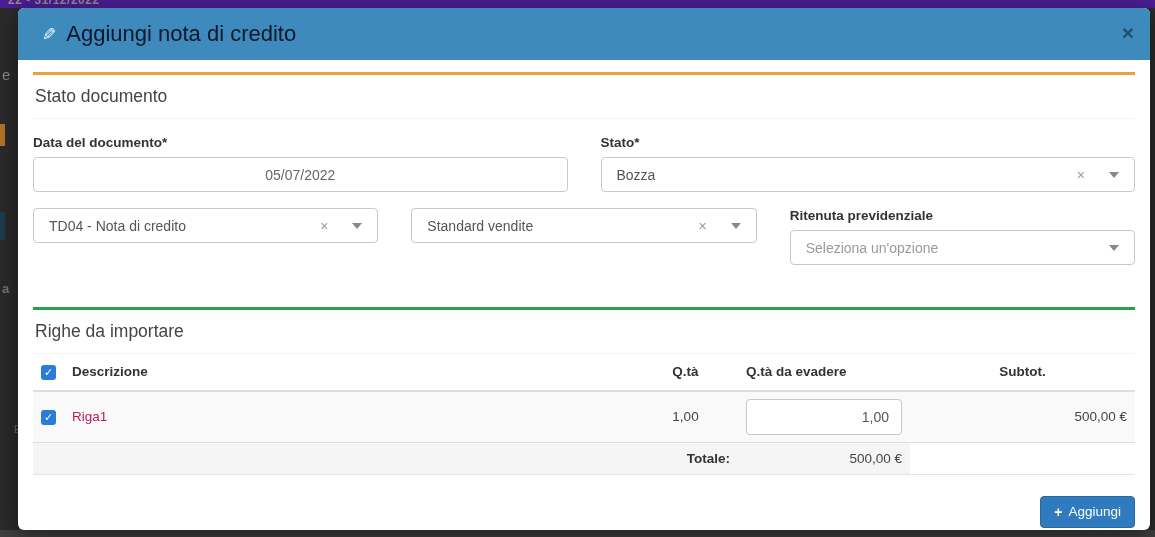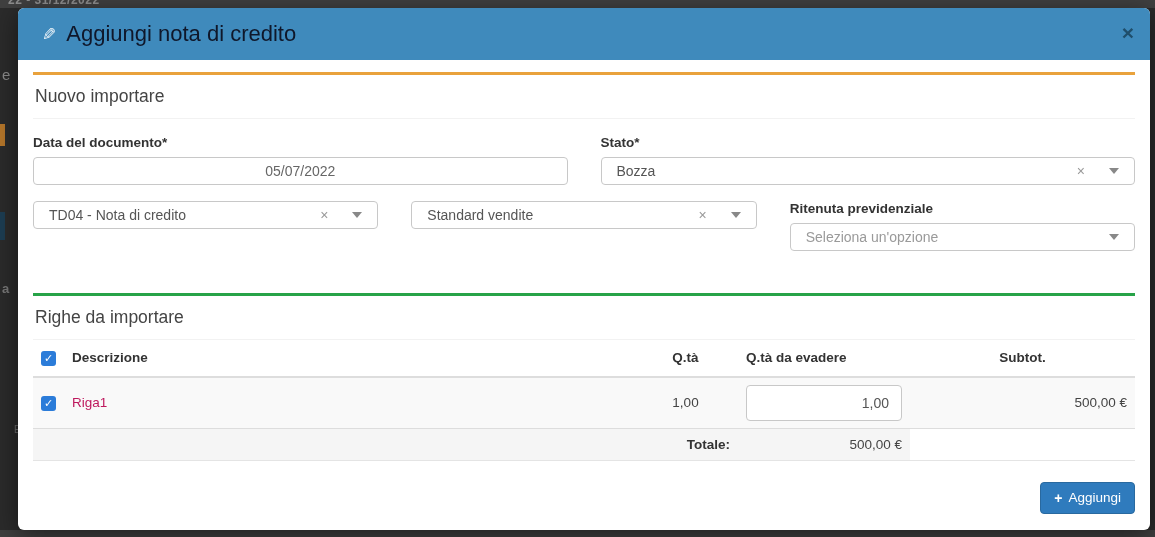--- a/index.html
+++ b/index.html
@@ -7,21 +7,21 @@
   body {
     font-family: "Liberation Sans", "DejaVu Sans", sans-serif;
     background: #2b2b2b;
     position: relative;
     font-size: 13.5px;
     color: #333;
   }
 
   
   .backdrop { position: absolute; inset: 0; background: #2b2b2b; }
-  .bd-top { position: absolute; top: 0; left: 0; right: 0; height: 8px; background: #404040; overflow: hidden; }
+  .bd-top { position: absolute; top: 0; left: 0; right: 0; height: 8px; background: #4c1d95; overflow: hidden; }
   .bd-top-text {
     position: absolute; top: -7px; left: 8px;
     font-size: 12px; font-weight: bold; color: #8f8f8f; letter-spacing: 0.5px; white-space: nowrap;
   }
   .bd-bottom { position: absolute; bottom: 0; left: 0; right: 0; height: 7px; background: #3f3f3f; }
   .frag { position: absolute; color: #8a8a8a; }
   .frag-e1 { top: 66px; left: 2px; font-size: 15px; }
   .frag-a1 { top: 281px; left: 2px; font-size: 13px; font-weight: bold; color: #777; }
   .frag-e2 { top: 424px; left: 14px; font-size: 10px; color: #6f6f6f; }
   .blk-orange { position: absolute; top: 124px; left: 0; width: 5px; height: 22px; background: #b5762a; }
@@ -58,21 +58,21 @@
     border-bottom: 1px solid #f2f2f2;
   }
   .panel-pad { padding: 16px 0 26px 0; }
 
   
   .frow { display: flex; gap: 33px; }
   .frow + .frow { margin-top: 16px; }
   .fgroup { flex: 1; min-width: 0; }
   .flabel { display: block; font-weight: bold; font-size: 13.5px; color: #333; margin-bottom: 7px; }
   .control {
-    width: 100%; height: 28px; border: 1px solid #c8c8c8; border-radius: 4px;
+    width: 100%; height: 35px; border: 1px solid #c8c8c8; border-radius: 4px;
     background: #fff; font-size: 14px; color: #555;
     font-family: "Liberation Sans", "DejaVu Sans", sans-serif;
   }
   input.control { padding: 0 12px; outline: none; }
   input.center { text-align: center; color: #666; }
   .select {
     display: flex; align-items: center; padding: 0 15px; cursor: pointer;
   }
   .sel-value { flex: 1; white-space: nowrap; overflow: hidden; }
   .sel-value.placeholder { color: #9a9a9a; }
@@ -138,21 +138,21 @@
 
   <div class="modal-header">
     <span class="pencil-icon">✎</span>
     <span class="modal-title">Aggiungi nota di credito</span>
     <span class="close-x">×</span>
   </div>
 
   <div class="modal-body">
 
     <div class="panel panel-orange">
-      <div class="panel-heading">Nuovo importare</div>
+      <div class="panel-heading">Stato documento</div>
       <div class="panel-pad">
 
         <div class="frow">
           <div class="fgroup">
             <label class="flabel">Data del documento*</label>
             <input class="control center" type="text" value="05/07/2022" style="">
           </div>
           <div class="fgroup">
             <label class="flabel">Stato*</label>
             <div class="control select">

